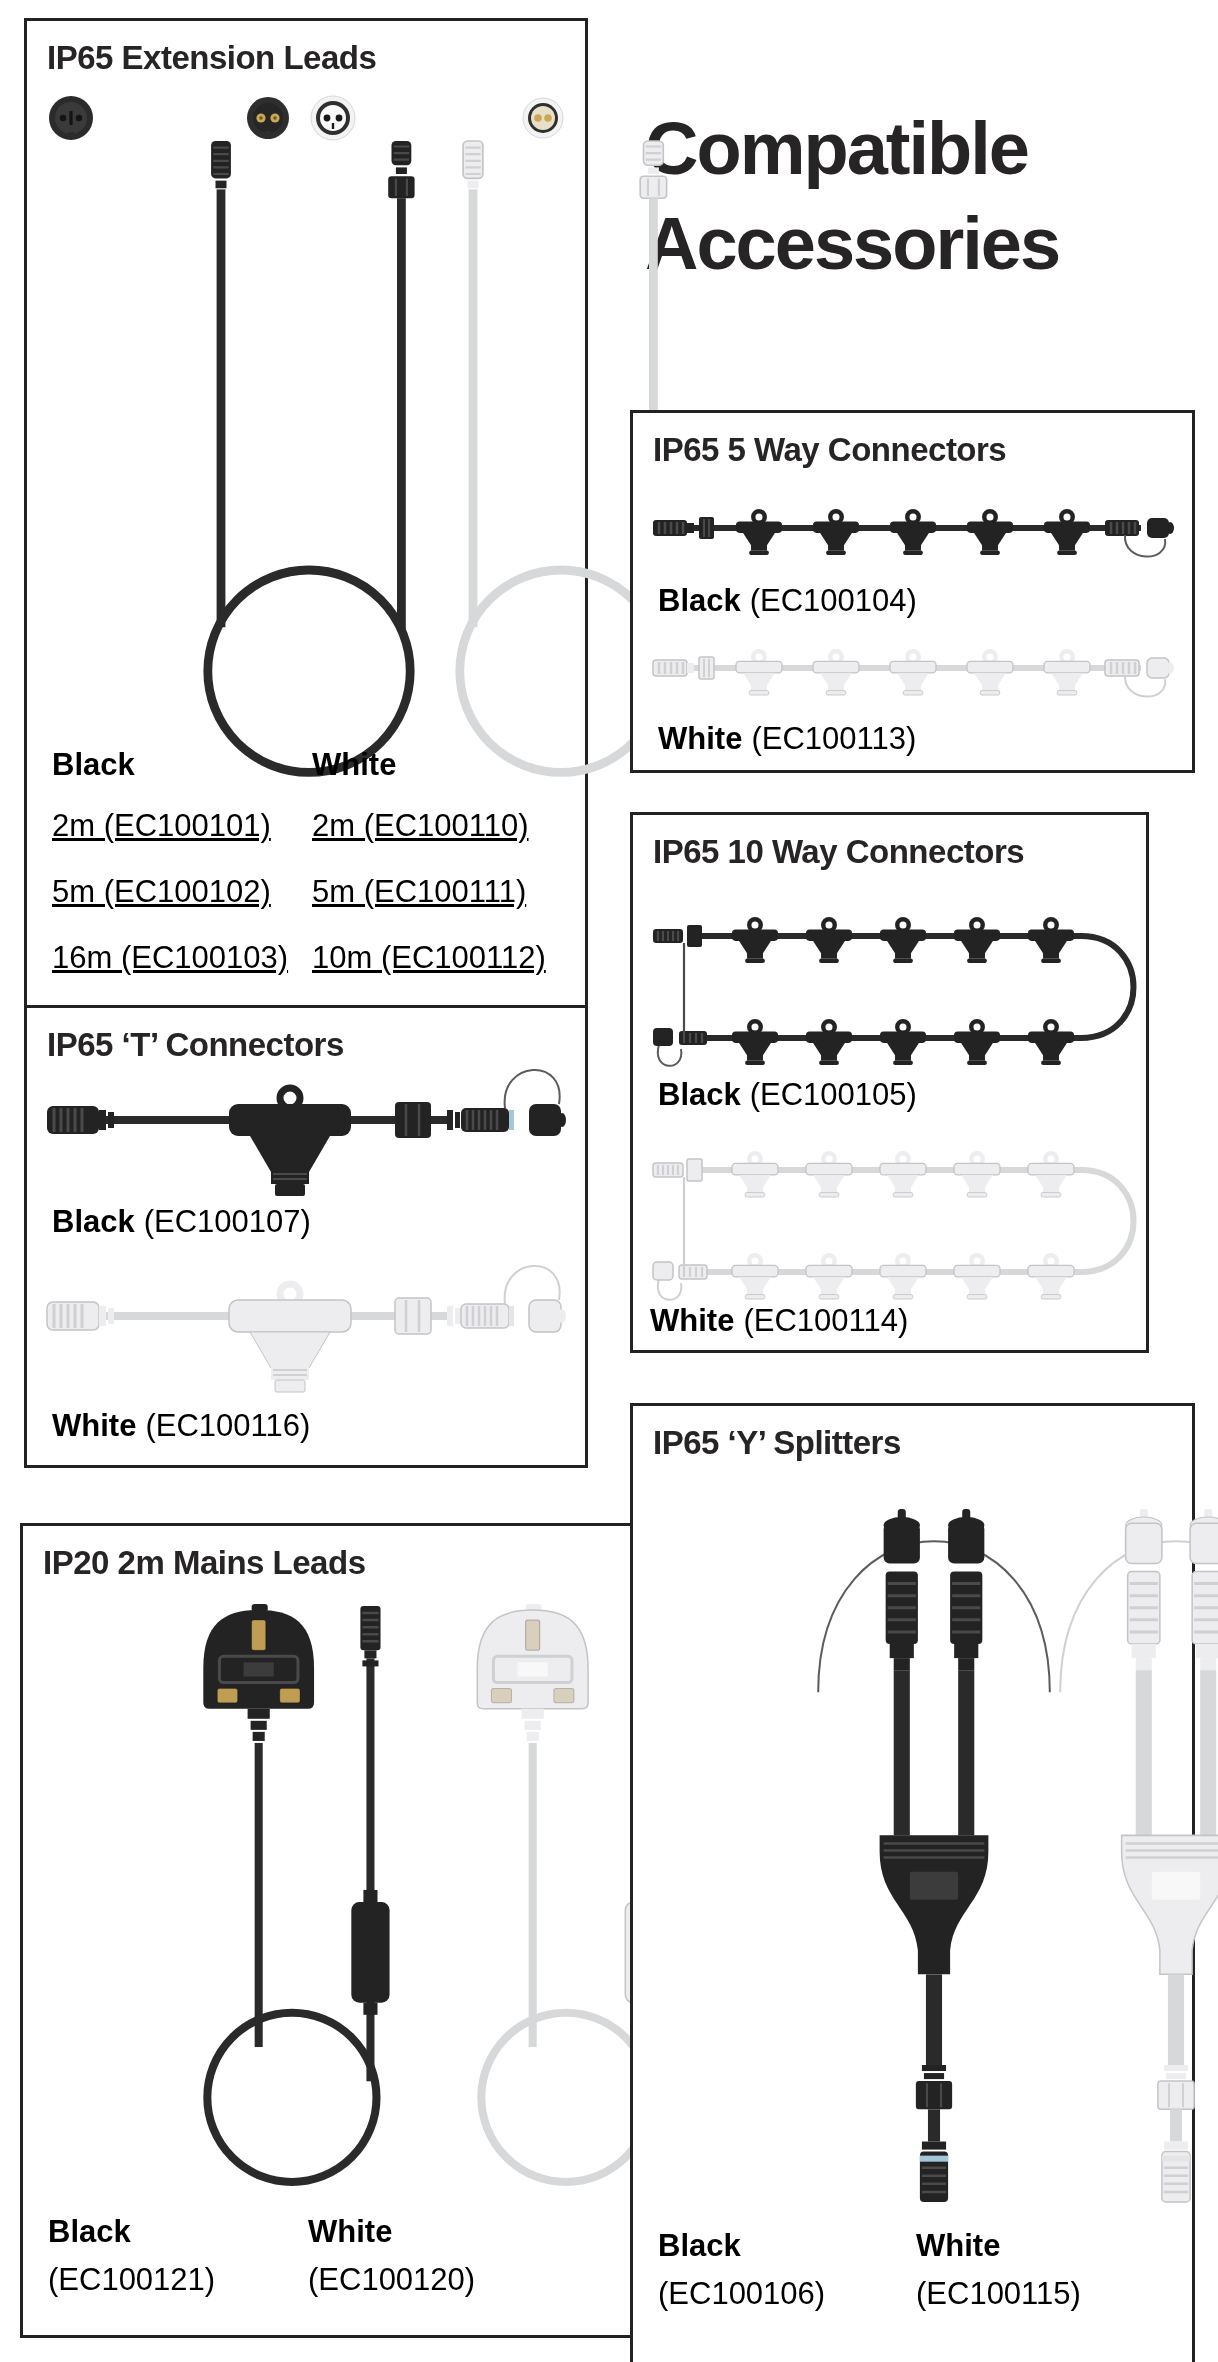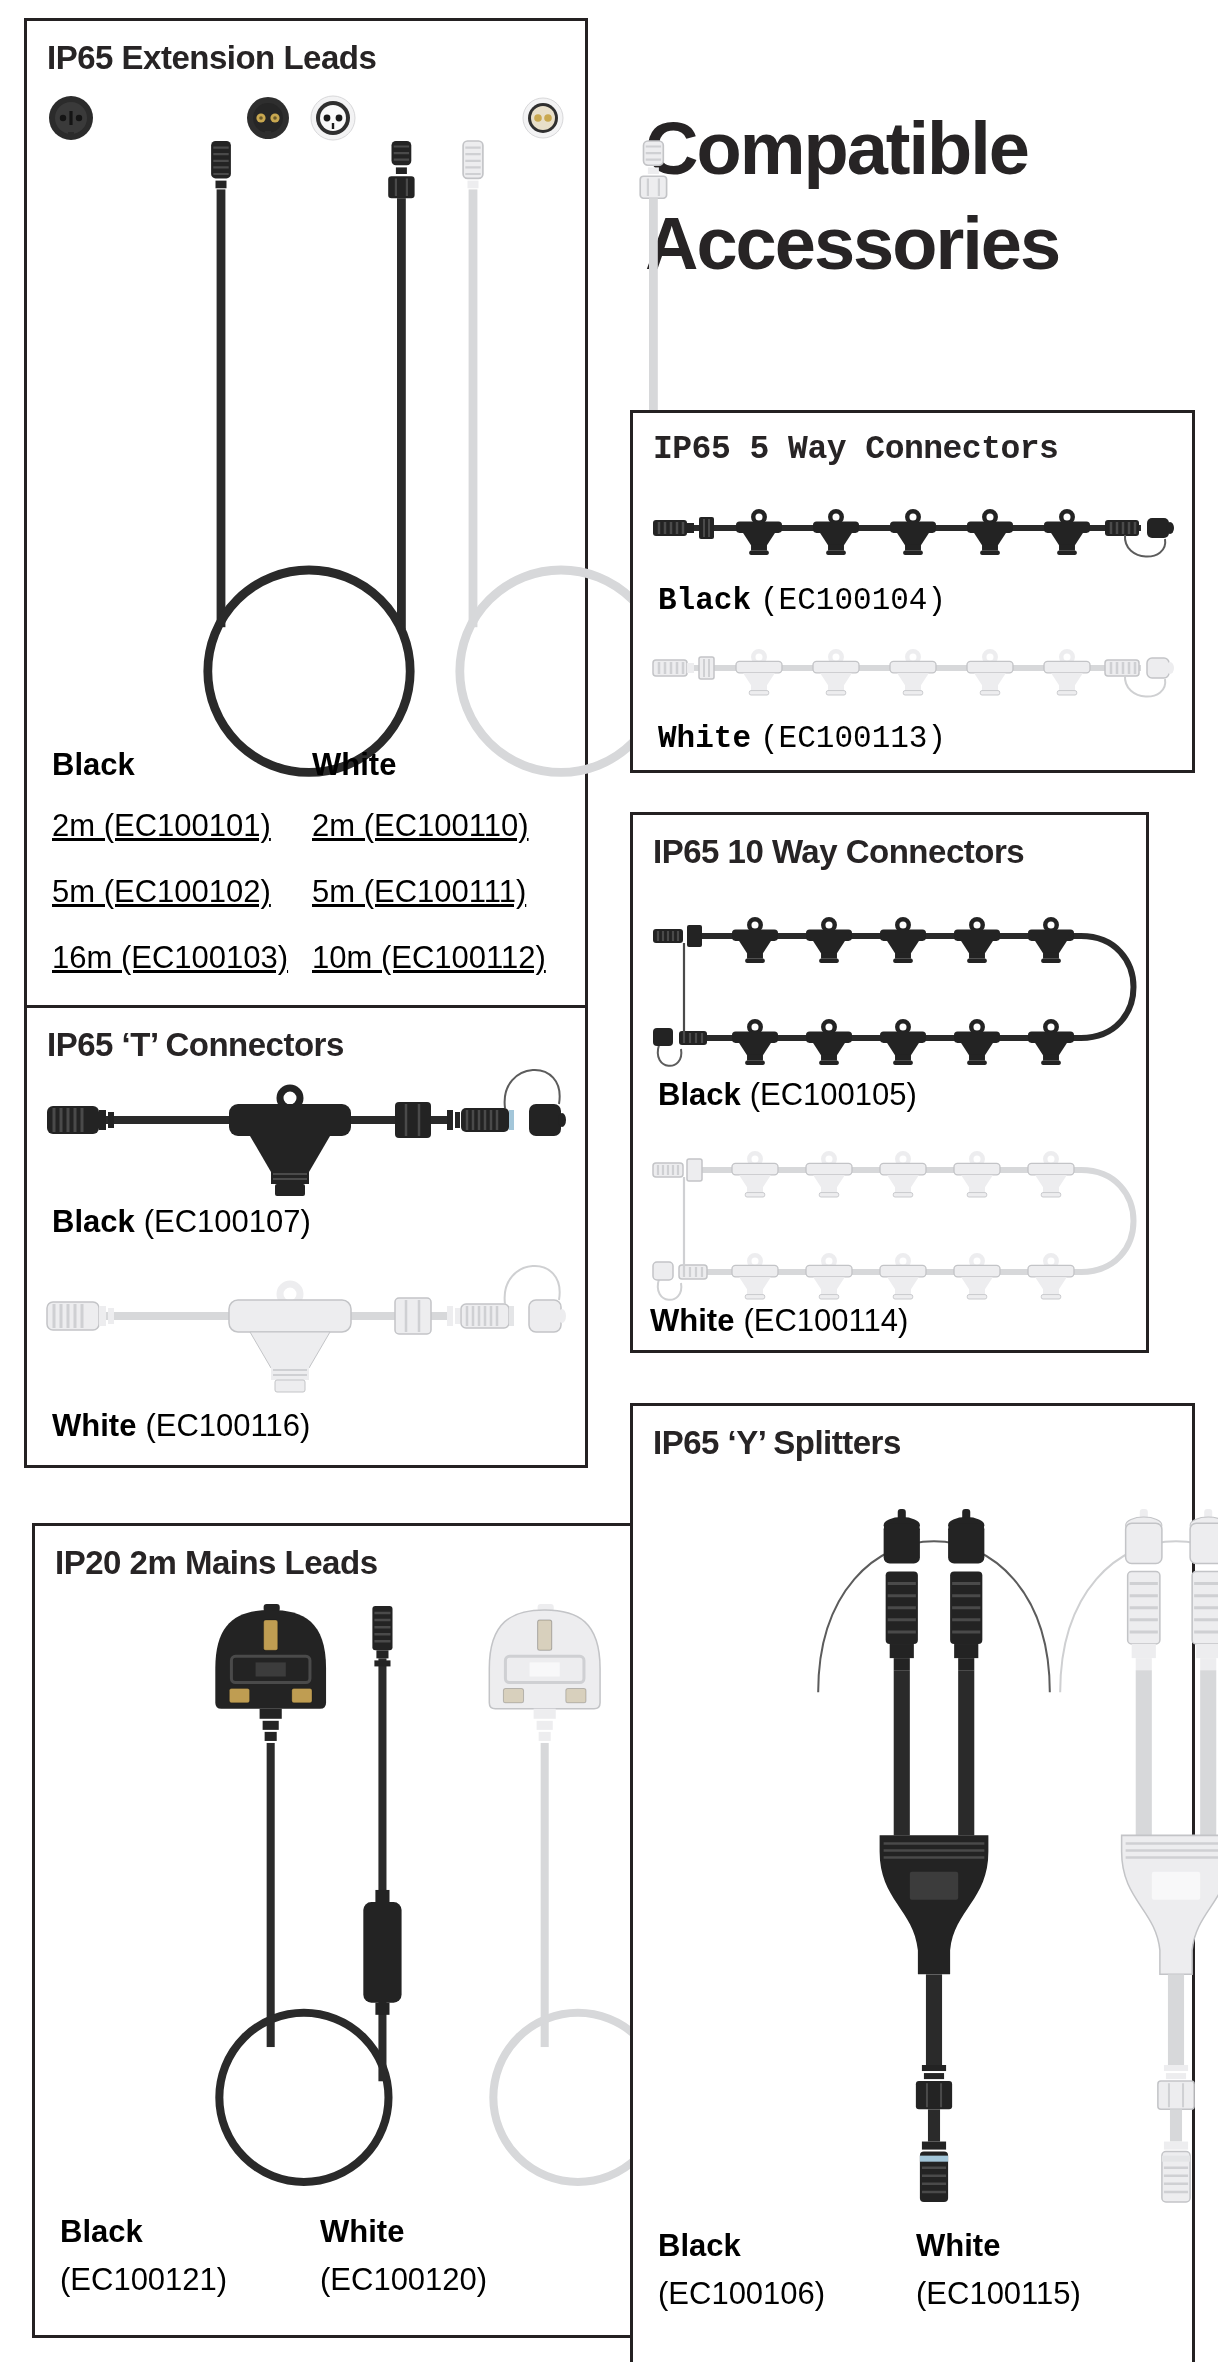--- a/index.html
+++ b/index.html
@@ -232,37 +232,37 @@
       <span class="bold">Black</span><span>(EC100107)</span>
     </div>
     <svg class="abs" style="left:20px;top:270px;" width="524" height="118" viewBox="0 0 524 118">
       <use href="#tconn" class="pw"></use>
     </svg>
     <div class="abs code-line" style="left:25px;top:400px;">
       <span class="bold">White</span><span>(EC100116)</span>
     </div>
   </section>
 
-  <section class="box" style="left:32px;top:1523px;width:676px;height:815px;">
+  <section class="box" style="left:20px;top:1523px;width:676px;height:815px;">
     <h2>IP20 2m Mains Leads</h2>
     <svg class="abs" style="left:20px;top:76px;" width="524" height="584" viewBox="0 0 524 584">
       <use href="#mains" class="pb" x="0" y="2"></use>
       <use href="#mains" class="pw" x="274" y="2"></use>
     </svg>
     <div class="abs pair2" style="left:25px;top:682px;">
       <div class="code-line bold l1">Black</div>
       <div class="code-line l1">(EC100121)</div>
     </div>
     <div class="abs pair2" style="left:285px;top:682px;">
       <div class="code-line bold l1">White</div>
       <div class="code-line l1">(EC100120)</div>
     </div>
   </section>
 
-  <section class="box" style="left:630px;top:410px;width:565px;height:363px;font-family:Liberation Mono, monospace;">
+  <section class="box" style="left:630px;top:410px;width:565px;height:363px;">
     <h2>IP65 5 Way Connectors</h2>
     <svg class="abs" style="left:20px;top:92px;" width="524" height="64" viewBox="0 0 524 64">
       <use href="#strand5" class="pb"></use>
     </svg>
     <div class="abs code-line" style="left:25px;top:170px;">
       <span class="bold">Black</span><span>(EC100104)</span>
     </div>
     <svg class="abs" style="left:20px;top:232px;" width="524" height="64" viewBox="0 0 524 64">
       <use href="#strand5" class="pw"></use>
     </svg>

